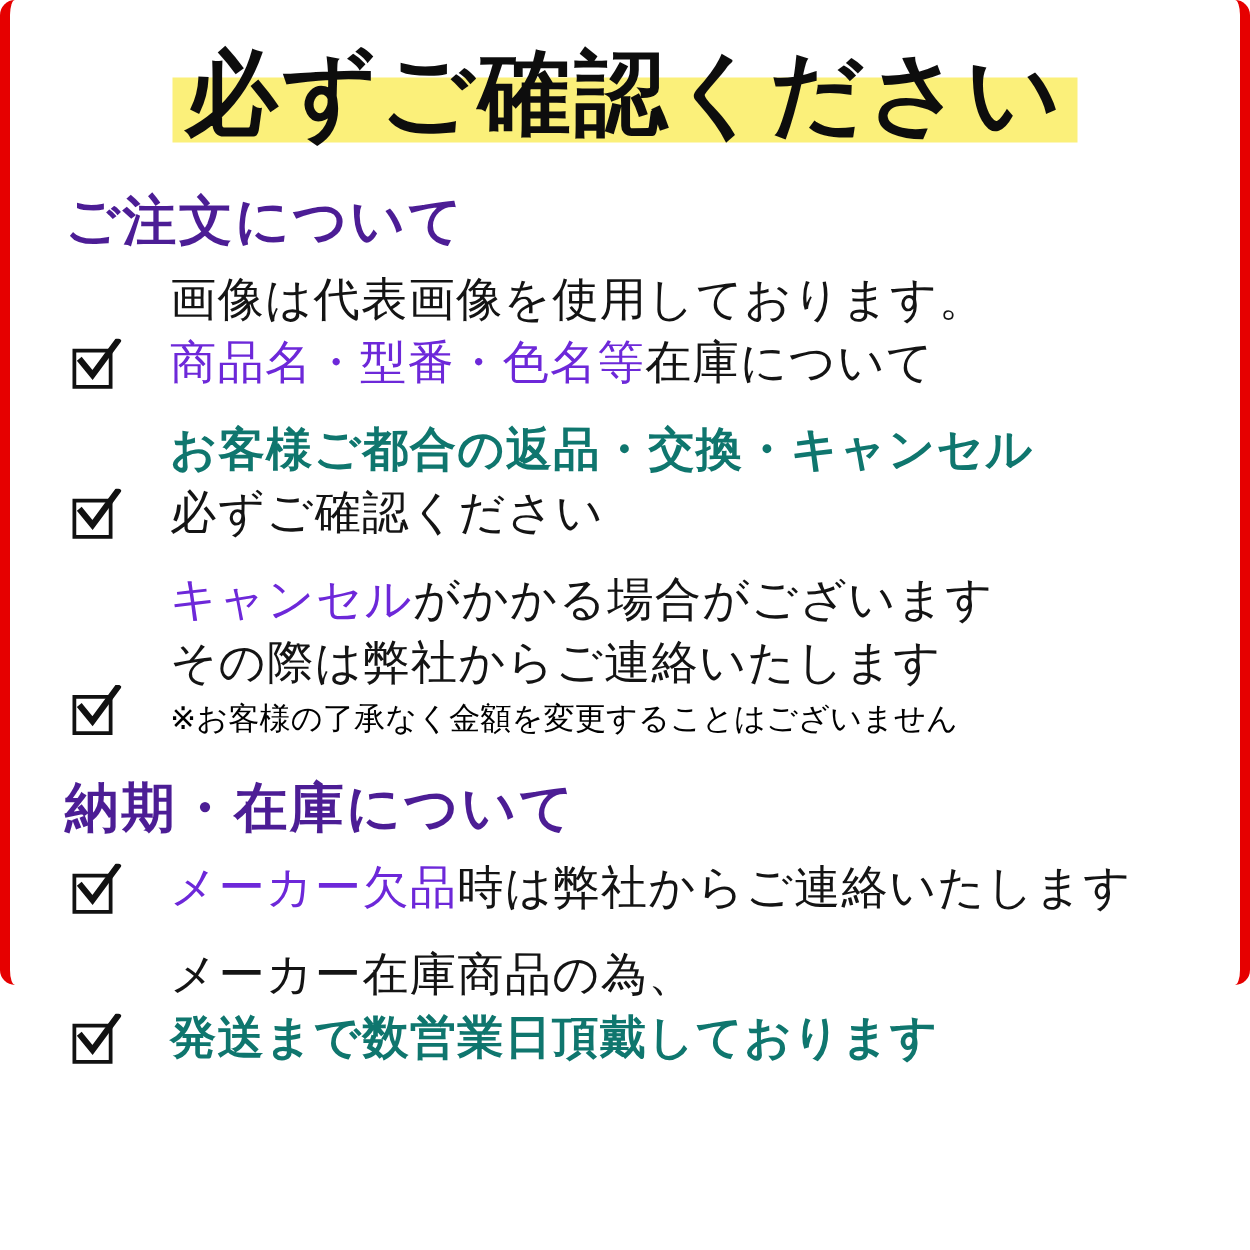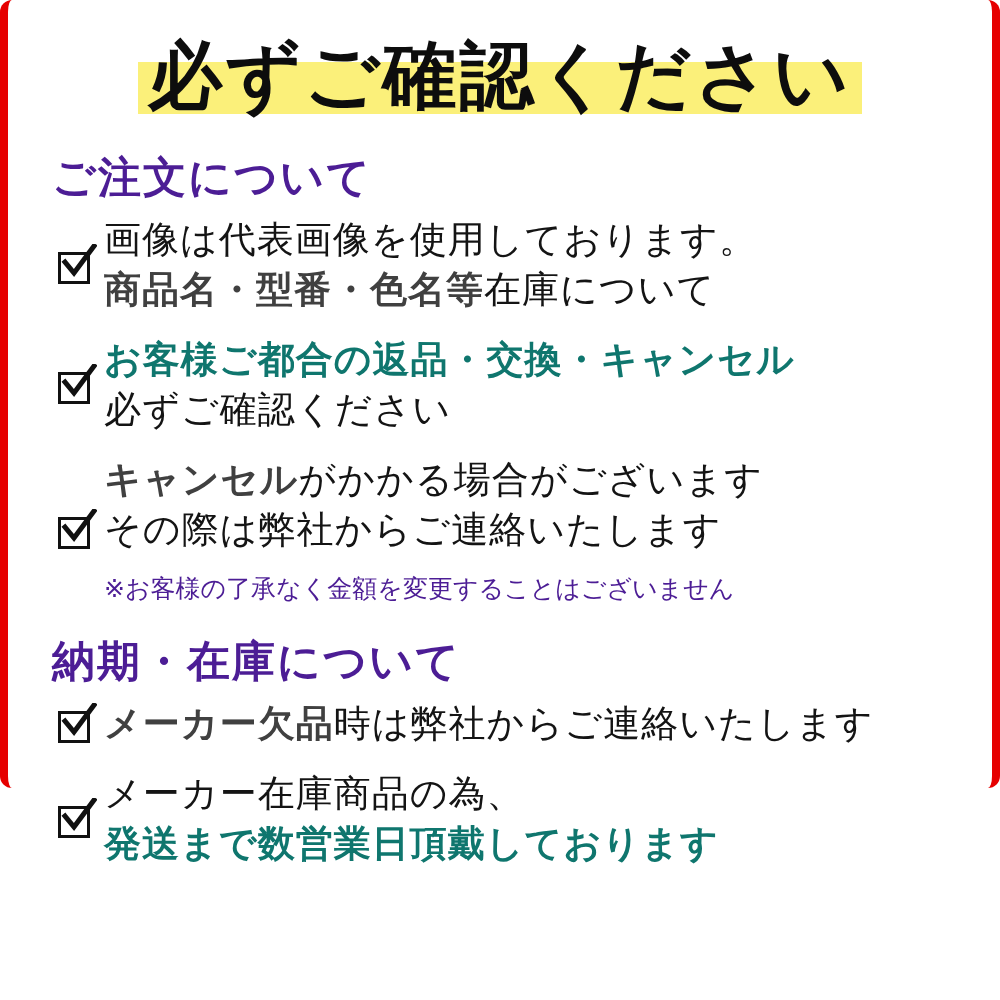--- a/index.html
+++ b/index.html
@@ -73,22 +73,23 @@
     margin: 0 0 14px 14px;
     line-height: 1.1;
   }
   .section-head.second {
     margin-top: 32px;
   }
 
   
   .item {
     display: flex;
-    align-items: center;
+    align-items: flex-end;
     margin: 0 0 20px 0;
+    gap: 32px;
   }
   .check {
     flex: 0 0 auto;
     width: 40px;
     height: 40px;
     margin: 6px 8px 0 18px;
     position: relative;
   }
   .check .box {
     position: absolute;
@@ -115,33 +116,33 @@
     line-height: 1.35;
     color: #141414;
     letter-spacing: 1px;
     white-space: nowrap;
   }
   .line.red {
     color: #0f766e;
     font-weight: bold;
   }
   .line .red {
-    color: #404040;
-    font-weight: bold;
+    color: #6d28d9;
+    font-weight: normal;
   }
   .line .blk {
     color: #141414;
     font-weight: normal;
   }
   .note {
     font-size: 25px;
-    color: #4c1d95;
+    color: #000000;
     letter-spacing: 0px;
     line-height: 1.4;
-    margin-top: 16px;
+    margin-top: 2px;
     white-space: nowrap;
   }
 </style>
 </head>
 <body>
 
 <div class="page">
   <div class="inner">
 
     <div class="title-wrap">

